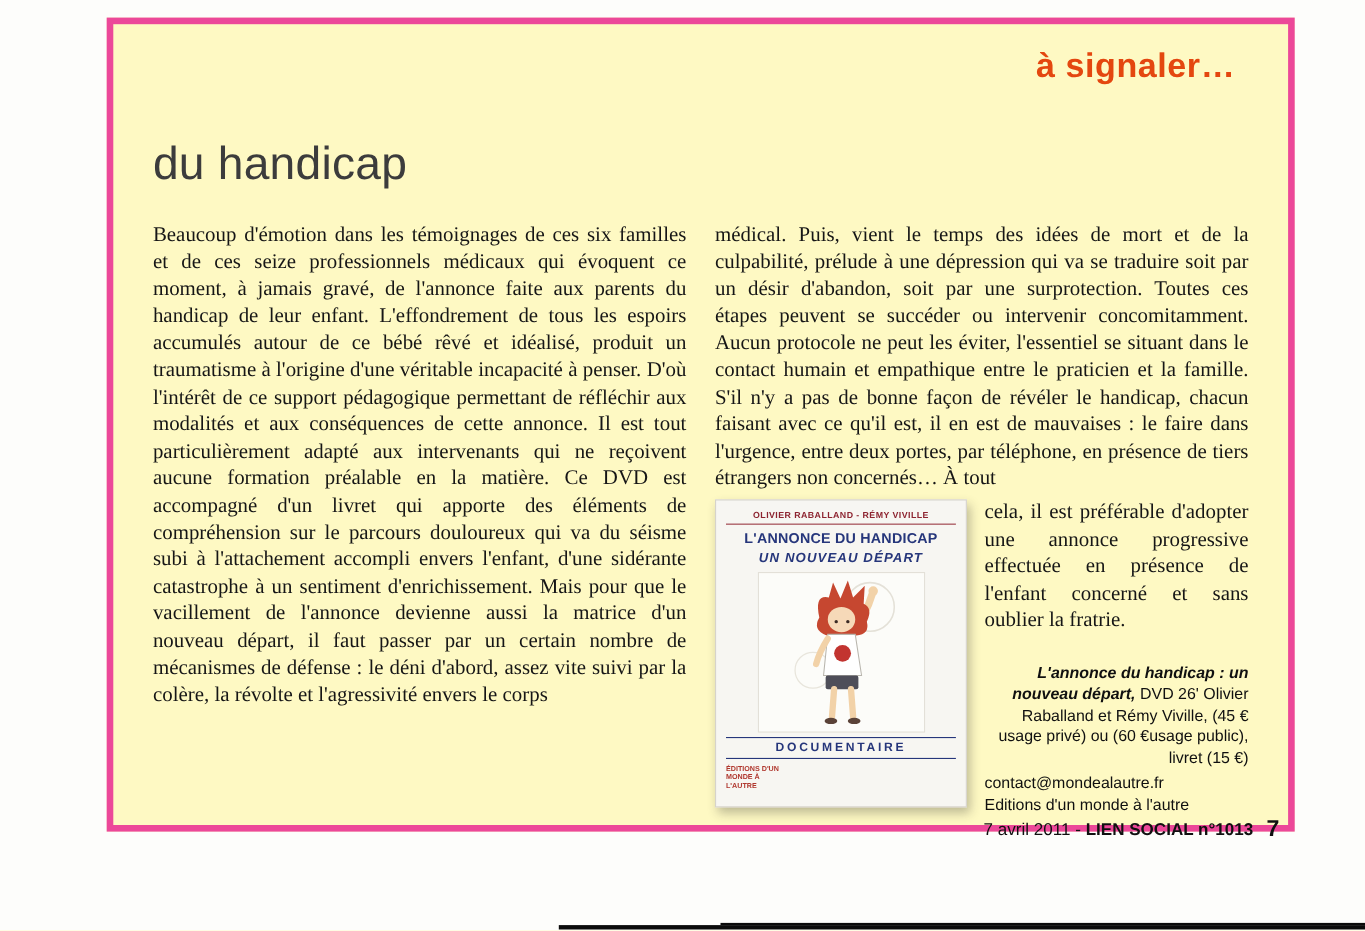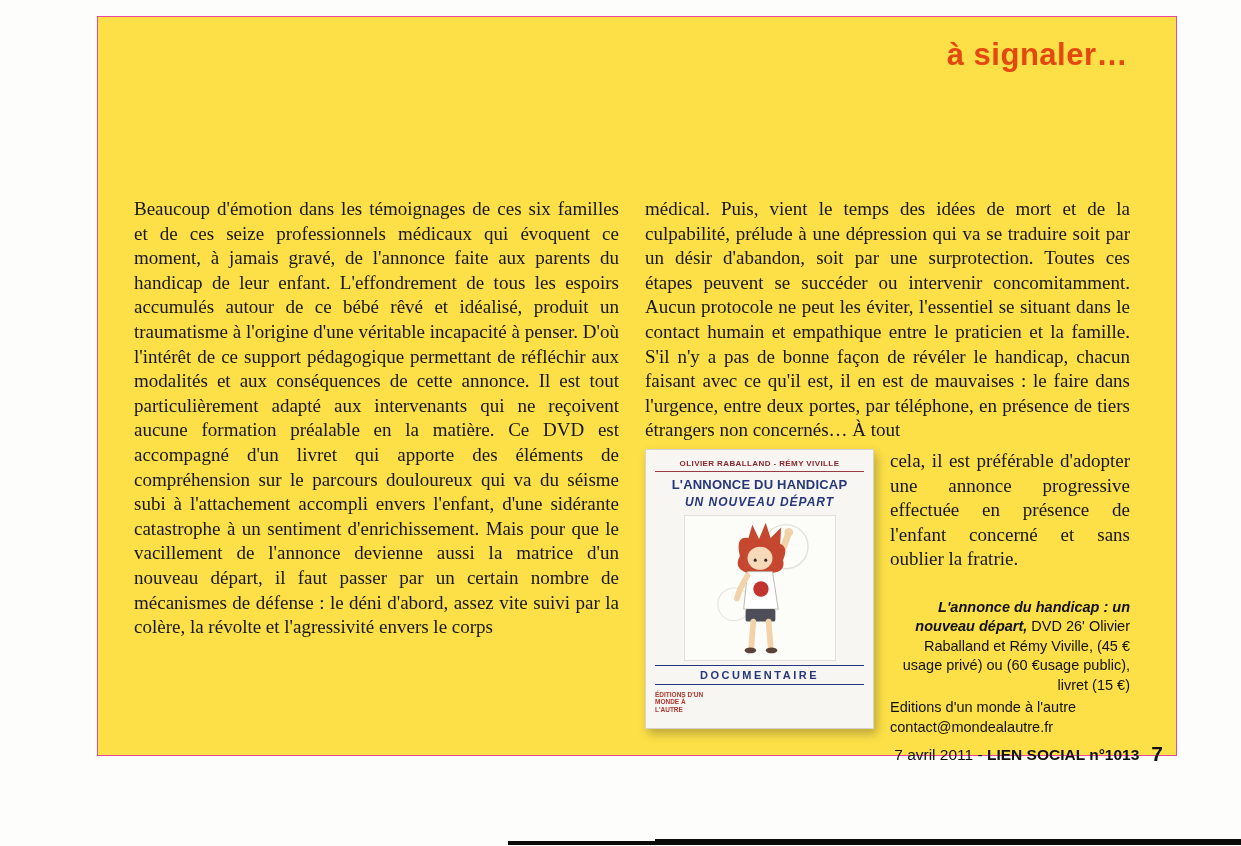--- a/index.html
+++ b/index.html
@@ -7,22 +7,22 @@
     width: 1241px; height: 846px;
     background: #fdfdfb;
     position: relative;
     overflow: hidden;
     font-family: "Liberation Serif", serif;
   }
   .page-box {
     position: absolute;
     left: 97px; top: 16px;
     width: 1080px; height: 740px;
-    background: #fde047;
-    border: 1px solid #ec4899;
+    background: #fef9c3;
+    border: 6px solid #ec4899;
     box-sizing: border-box;
   }
   .section-label {
     position: absolute;
     top: 20px; right: 48px;
     font-family: "Liberation Sans", sans-serif;
     font-weight: 700;
     font-size: 31px;
     color: #e4470f;
     letter-spacing: 0.5px;
@@ -165,21 +165,21 @@
 </style>
 </head>
 <body>
 
 <div>
 
   <div class="page-box">
 
     <div class="section-label">à signaler…</div>
 
-    <h1 class="article-title"><br></h1>
+    <h1 class="article-title"><br><span>du handicap</span></h1>
 
     <div class="columns">
 
       <p class="col body-text">Beaucoup d'émotion dans les témoignages de ces six familles et de ces seize professionnels médicaux qui évoquent ce moment, à jamais gravé, de l'annonce faite aux parents du handicap de leur enfant. L'effondrement de tous les espoirs accumulés autour de ce bébé rêvé et idéalisé, produit un traumatisme à l'origine d'une véritable incapacité à penser. D'où l'intérêt de ce support pédagogique permettant de réfléchir aux modalités et aux conséquences de cette annonce. Il est tout particulièrement adapté aux intervenants qui ne reçoivent aucune formation préalable en la matière. Ce DVD est accompagné d'un livret qui apporte des éléments de compréhension sur le parcours douloureux qui va du séisme subi à l'attachement accompli envers l'enfant, d'une sidérante catastrophe à un sentiment d'enrichissement. Mais pour que le vacillement de l'annonce devienne aussi la matrice d'un nouveau départ, il faut passer par un certain nombre de mécanismes de défense : le déni d'abord, assez vite suivi par la colère, la révolte et l'agressivité envers le corps</p>
 
       <div class="col">
         <p class="body-text">médical. Puis, vient le temps des idées de mort et de la culpabilité, prélude à une dépression qui va se traduire soit par un désir d'abandon, soit par une surprotection. Toutes ces étapes peuvent se succéder ou intervenir concomitamment. Aucun protocole ne peut les éviter, l'essentiel se situant dans le contact humain et empathique entre le praticien et la famille. S'il n'y a pas de bonne façon de révéler le handicap, chacun faisant avec ce qu'il est, il en est de mauvaises : le faire dans l'urgence, entre deux portes, par téléphone, en présence de tiers étrangers non concernés… À tout</p>
 
         <div class="media-row">
 
@@ -209,22 +209,22 @@
               </svg>
             </div>
             <div class="cover-genre">DOCUMENTAIRE</div>
             <div class="cover-logo">ÉDITIONS D'UN MONDE À L'AUTRE</div>
           </div>
 
           <div class="right-stack">
             <p class="body-text wrap-text">cela, il est préférable d'adopter une annonce progressive effectuée en présence de l'enfant concerné et sans oublier la fratrie.</p>
             <div class="caption">
               <p class="caption-main"><span class="caption-title">L'annonce du handicap : un nouveau départ,</span><span> DVD 26' Olivier Raballand et Rémy Viville, (45 € usage privé) ou (60 €usage public), livret (15 €)</span></p>
+              <p>contact@mondealautre.fr</p>
               <p>Editions d'un monde à l'autre</p>
-              <p>contact@mondealautre.fr</p>
             </div>
           </div>
 
         </div>
       </div>
 
     </div>
   </div>
 
   <div class="footer"><span>7 avril 2011 - </span><span class="journal">LIEN SOCIAL n°1013</span><span class="page-num">7</span></div>

